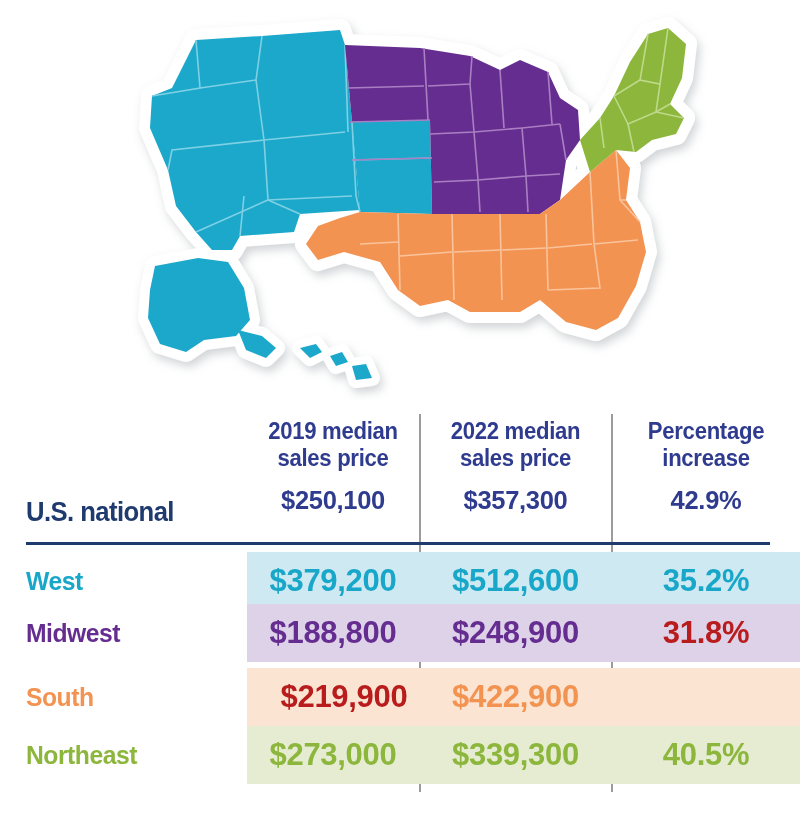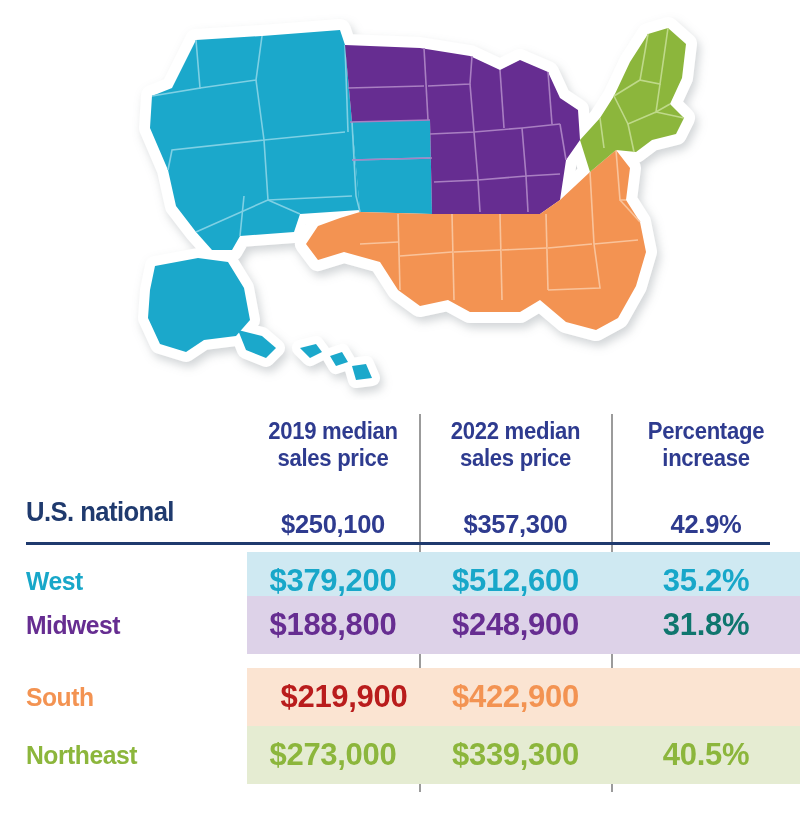--- a/index.html
+++ b/index.html
@@ -92,21 +92,21 @@
     font-weight: bold;
     letter-spacing: -0.6px;
     display: flex;
     align-items: center;
     justify-content: flex-start;
     transform: scaleX(0.95);
     transform-origin: left center;
   }
   .natl-val {
     position: absolute;
-    top: 104px;
+    top: 80px;
     height: 40px;
     color: #2e3b8f;
     font-size: 25.5px;
     font-weight: bold;
     letter-spacing: -0.3px;
     display: flex;
     align-items: center;
     justify-content: center;
   }
 
@@ -304,26 +304,26 @@
     <div id="natl-rule"></div>
 
     <div id="region-rows">
         <div class="region-row" style="top: 152px;">
           <div class="region-tint" style="background: rgb(207, 233, 242);"></div>
           <div class="region-label" style="color: rgb(24, 167, 201);">West</div>
           <div class="region-val" style="left: 247px; width: 172px; color: rgb(24, 167, 201);">$379,200</div>
           <div class="region-val" style="left: 420px; width: 191px; color: rgb(24, 167, 201);">$512,600</div>
           <div class="region-val" style="left: 612px; width: 188px; color: rgb(24, 167, 201);">35.2%</div>
         </div>
-        <div class="region-row" style="top: 196px;">
+        <div class="region-row" style="top: 204px;">
           <div class="region-tint" style="background: rgb(221, 210, 232);"></div>
           <div class="region-label" style="color: rgb(102, 45, 145);">Midwest</div>
           <div class="region-val" style="left: 247px; width: 172px; color: rgb(102, 45, 145);">$188,800</div>
           <div class="region-val" style="left: 420px; width: 191px; color: rgb(102, 45, 145);">$248,900</div>
-          <div class="region-val" style="left: 612px; width: 188px; color: #0f766e; text-align: right;">31.8%</div>
+          <div class="region-val" style="left: 612px; width: 188px; color: #b91c1c; text-align: right;">31.8%</div>
         </div>
         <div class="region-row" style="top: 268px; border-radius: 10px;">
           <div class="region-tint" style="background: rgb(251, 228, 210);"></div>
           <div class="region-label" style="color: rgb(243, 147, 82);">South</div>
           <div class="region-val" style="left: 258px; width: 172px; color: #b91c1c;">$219,900</div>
           <div class="region-val" style="left: 420px; width: 191px; color: rgb(243, 147, 82);">$422,900</div>
         </div>
         <div class="region-row" style="top: 326px;">
           <div class="region-tint" style="background: rgb(229, 236, 210);"></div>
           <div class="region-label" style="color: rgb(140, 182, 60);">Northeast</div>

